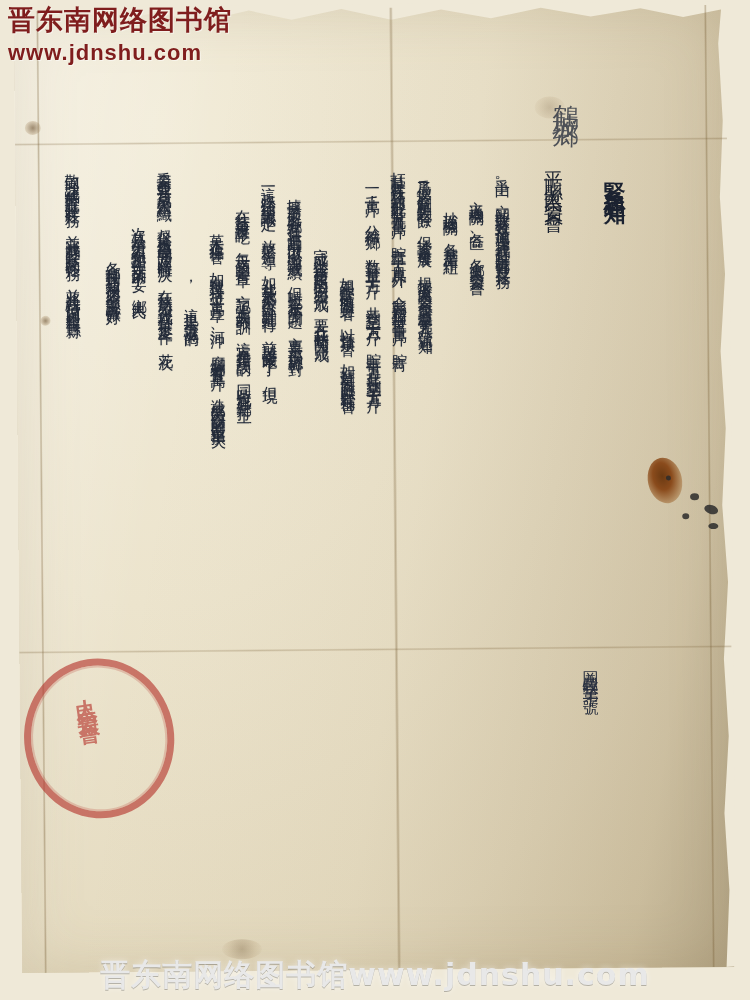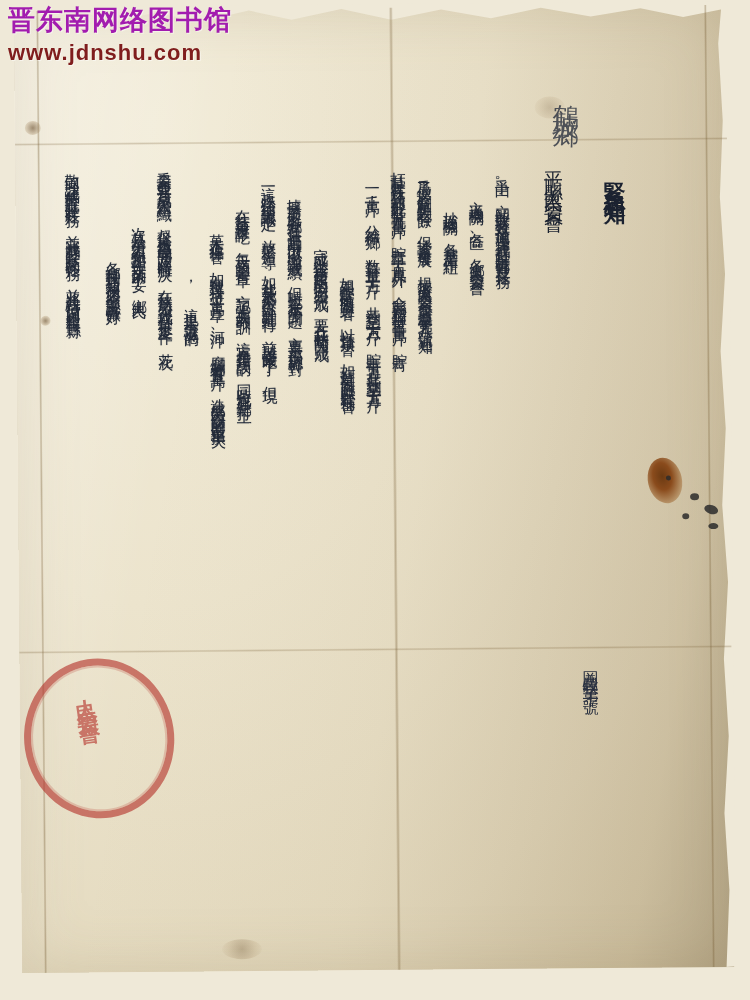--- a/index.html
+++ b/index.html
@@ -175,21 +175,21 @@
   .wm-top {
     position: absolute;
     left: 8px;
     top: 2px;
     z-index: 40;
   }
   .wm-top .line1 {
     font-family: "DejaVu Sans", sans-serif;
     font-weight: bold;
     font-size: 27px;
-    color: #a21caf;
+    color: #7f1d1d;
     letter-spacing: 1px;
     text-shadow: 1px 1px 0 rgba(255,255,255,0.5);
   }
   .wm-top .line2 {
     font-family: "Liberation Sans", sans-serif;
     font-weight: bold;
     font-size: 22px;
     color: #7f1d1d;
     letter-spacing: 1px;
     margin-top: 2px;
@@ -269,14 +269,17 @@
     <div class="vtext body-col" style="left:114px; top:206px; height:690px;">次其是勞力組織和工作安排的不妥、鄉人民</div>
     <div class="vtext body-col" style="left:88px; top:240px; height:650px;">各鄉接到通知後必須全縣認眞做好。</div>
     <div class="vtext body-col" style="left:48px; top:152px; height:740px;">敬同課花成靑貯玉莖貯任務。並完成野菜貯菜的任務。並將執行情況回報報告縣。</div>
   </div>
 
   <div class="wm-top">
     <div class="line1">晋东南网络图书馆</div>
     <div class="line2">www.jdnshu.com</div>
   </div>
 
+  <div class="wm-bottom">
+    <span class="cn">晋东南网络图书馆www.jdnshu.com</span>
+  </div>
 
 </div>
 
 </body></html>

